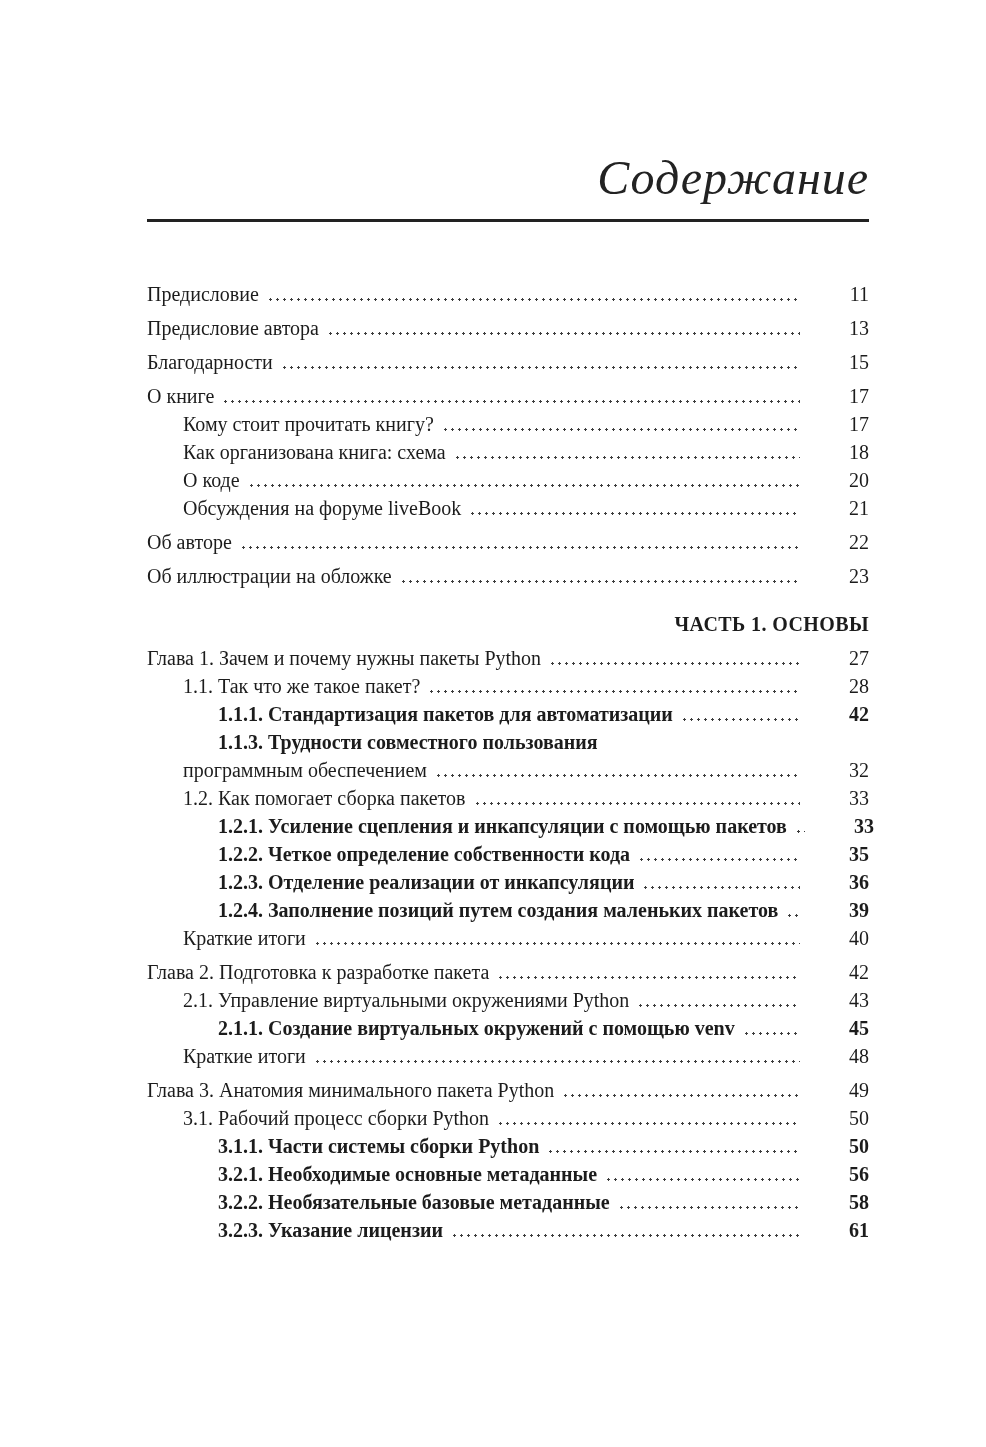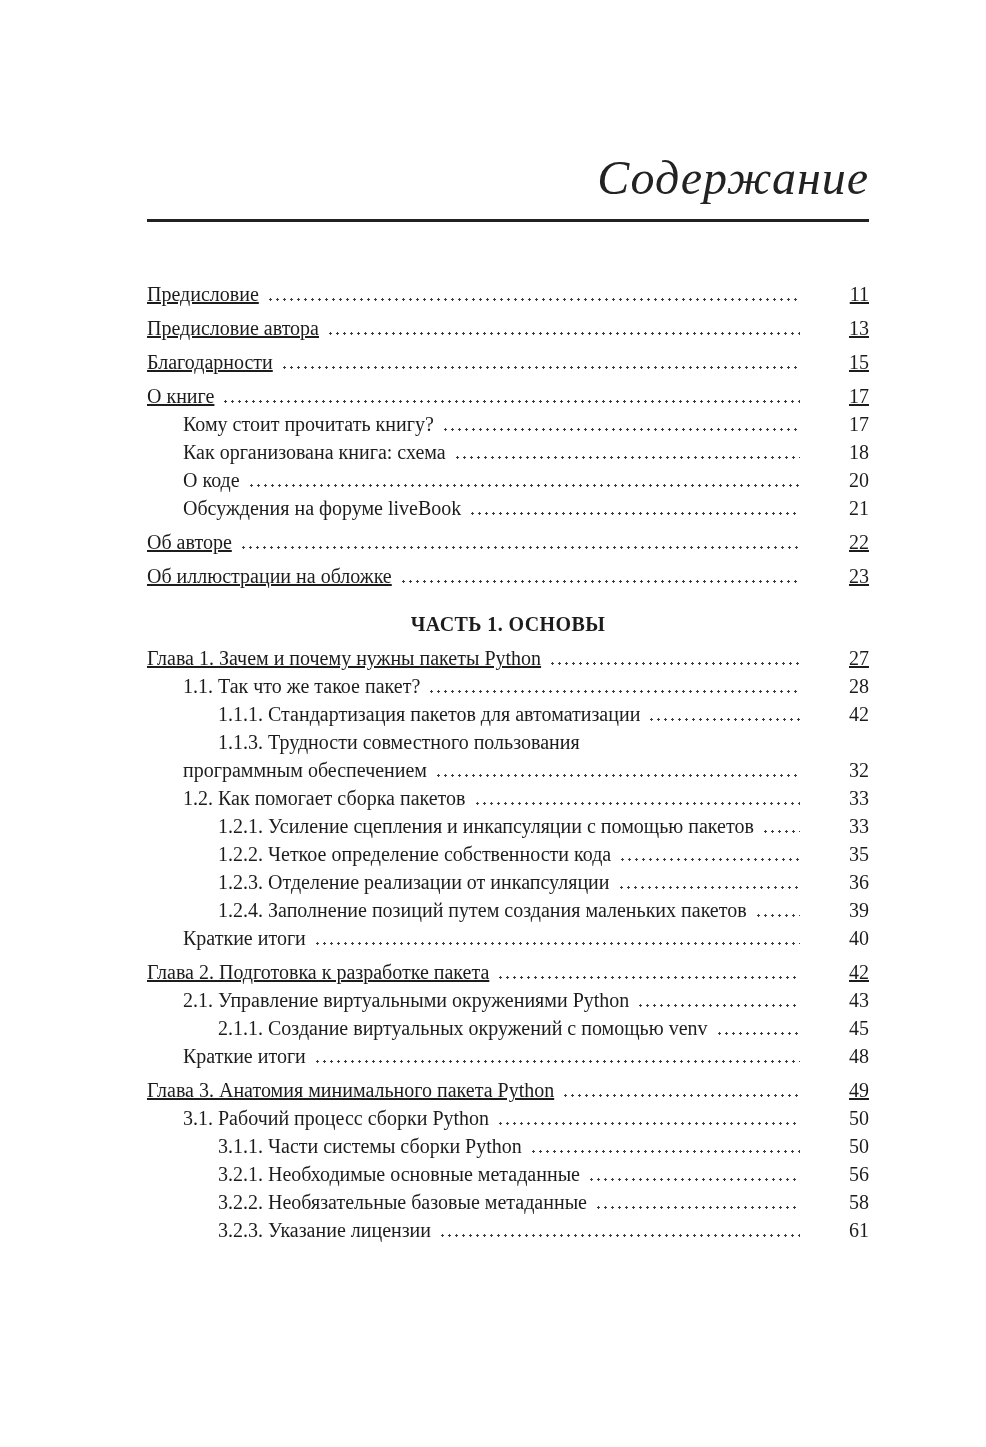--- a/index.html
+++ b/index.html
@@ -41,23 +41,23 @@
   }
   .toc {
     margin-top: 58px;
     font-size: 20px;
   }
   .row {
     display: flex;
     align-items: baseline;
     line-height: 28px;
   }
-  .row.l0 { margin-top: 6px; text-decoration: underline; }
+  .row.l0 { margin-top: 6px; }
   .row.l1 { padding-left: 36px; }
-  .row.l2 { padding-left: 71px; }
+  .row.l2 { padding-left: 71px; font-weight: bold; }
   .label {
     white-space: nowrap;
   }
   .dots {
     flex: 1;
     min-width: 10px;
     align-self: flex-end;
     height: 3px;
     margin: 0 7px 7px 8px;
     background-image: radial-gradient(circle, #3c3c3c 1.2px, rgba(0,0,0,0) 1.4px);
@@ -65,21 +65,21 @@
     background-position: left center;
     background-repeat: repeat-x;
   }
   .pagenum {
     min-width: 26px;
     text-align: right;
     white-space: nowrap;
     margin-left: 36px;
   }
   .part-heading {
-    text-align: center;
+    text-align: right;
     font-weight: bold;
     font-size: 20px;
     letter-spacing: 0.4px;
     line-height: 28px;
     margin: 20px 0 2px 0;
   }
 </style>
 </head>
 <body>
 

